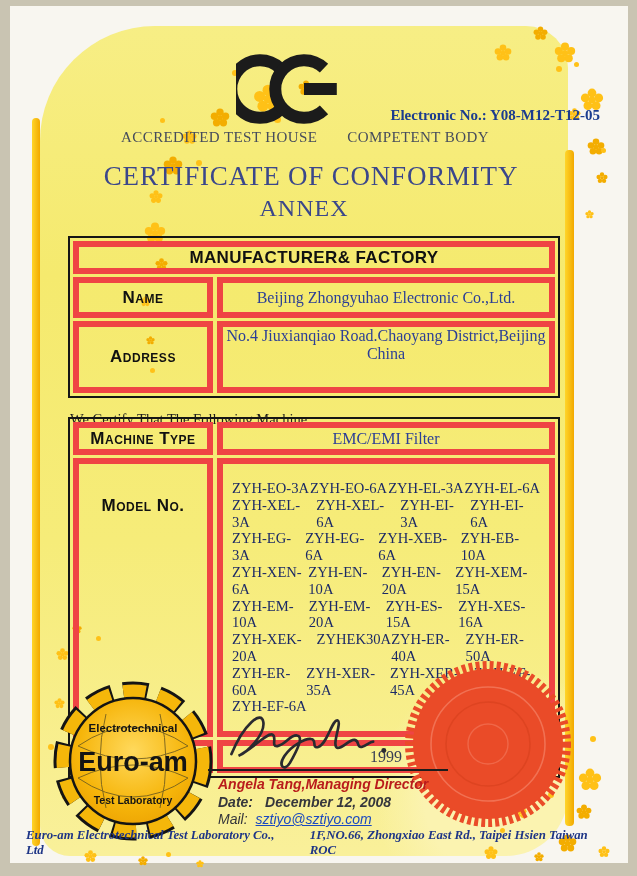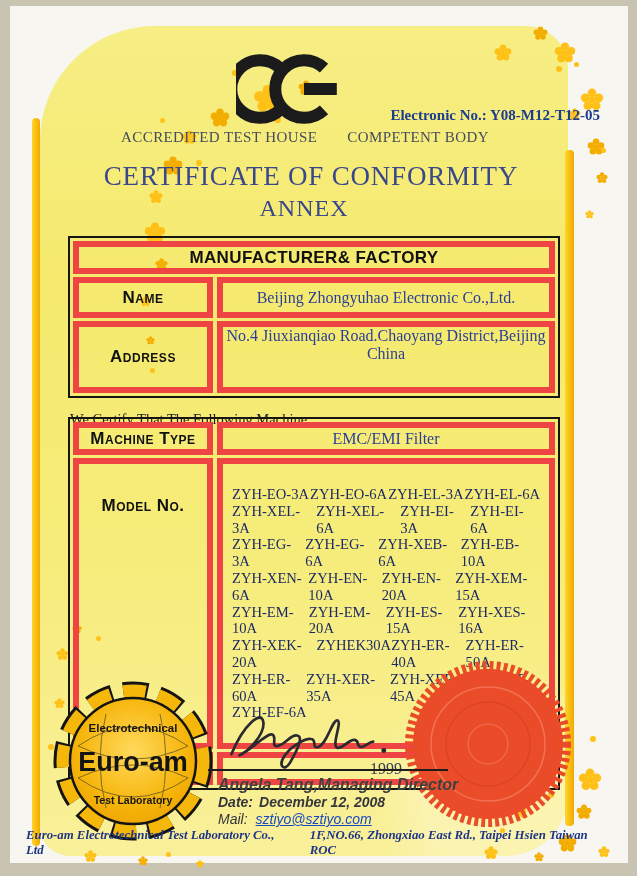--- a/index.html
+++ b/index.html
@@ -43,36 +43,36 @@
           font-family:"Liberation Sans", sans-serif;font-weight:bold;font-variant:small-caps;
           font-size:17px;letter-spacing:.5px;color:#111;}
   .tvalue{flex:1;display:flex;align-items:center;justify-content:center;
           font-size:16px;color:#2c3f96;}
   .row-name .tcell{min-height:41px;}
   .row-addr .tcell{min-height:72px;}
   .row-addr .tvalue{flex-direction:column;justify-content:flex-start;}
   .row-machine .tcell,.row-year .tcell{min-height:33px;}
   .row-year .tvalue{color:#3a3f55;}
   .row-model .tlabel{align-items:flex-start;padding-top:32px;}
-  .row-model .tvalue{display:block;padding:22px 9px;}
+  .row-model .tvalue{display:block;padding:16px 9px;}
   .model-row{display:flex;justify-content:space-between;font-size:14.6px;line-height:16.8px;
              color:#1c2a66;}
   .model-row.single{justify-content:flex-start;}
 
   .certify{position:absolute;left:70px;top:399px;z-index:3;font-size:14.5px;color:#1d1d1d;margin-top:12px;}
 
   .badge{position:absolute;left:48px;top:676px;width:170px;height:170px;z-index:4;}
   .seal{position:absolute;left:402px;top:658px;width:172px;height:172px;z-index:4;}
 
   .sig-script{position:absolute;left:212px;top:708px;width:232px;height:62px;z-index:5;}
   .sig-line{position:absolute;left:208px;top:769px;width:240px;height:2.4px;background:#1c1c1c;z-index:5;}
   .sig-name{position:absolute;left:218px;top:776px;z-index:5;
             font-family:"Liberation Sans", sans-serif;font-weight:bold;font-style:italic;
-            font-size:16px;color:#404040;}
-  .sig-date{position:absolute;left:218px;top:794px;z-index:5;display:flex;gap:6px;
+            font-size:14px;color:#b91c1c;}
+  .sig-date{position:absolute;left:218px;top:794px;z-index:5;display:flex;gap:12px;
             font-family:"Liberation Sans", sans-serif;font-weight:bold;font-style:italic;
             font-size:14px;color:#35363c;}
   .sig-mail{position:absolute;left:218px;top:811px;z-index:5;display:flex;gap:8px;
             font-family:"Liberation Sans", sans-serif;font-weight:normal;font-style:italic;
             font-size:14px;color:#35363c;}
   .sig-mail .mailval{color:#1a49c0;text-decoration:underline;}
 
   .footer{position:absolute;left:26px;top:828px;width:586px;z-index:6;display:flex;
           justify-content:center;gap:19px;font-weight:bold;font-style:italic;
           font-size:12.8px;color:#1e3586;}

